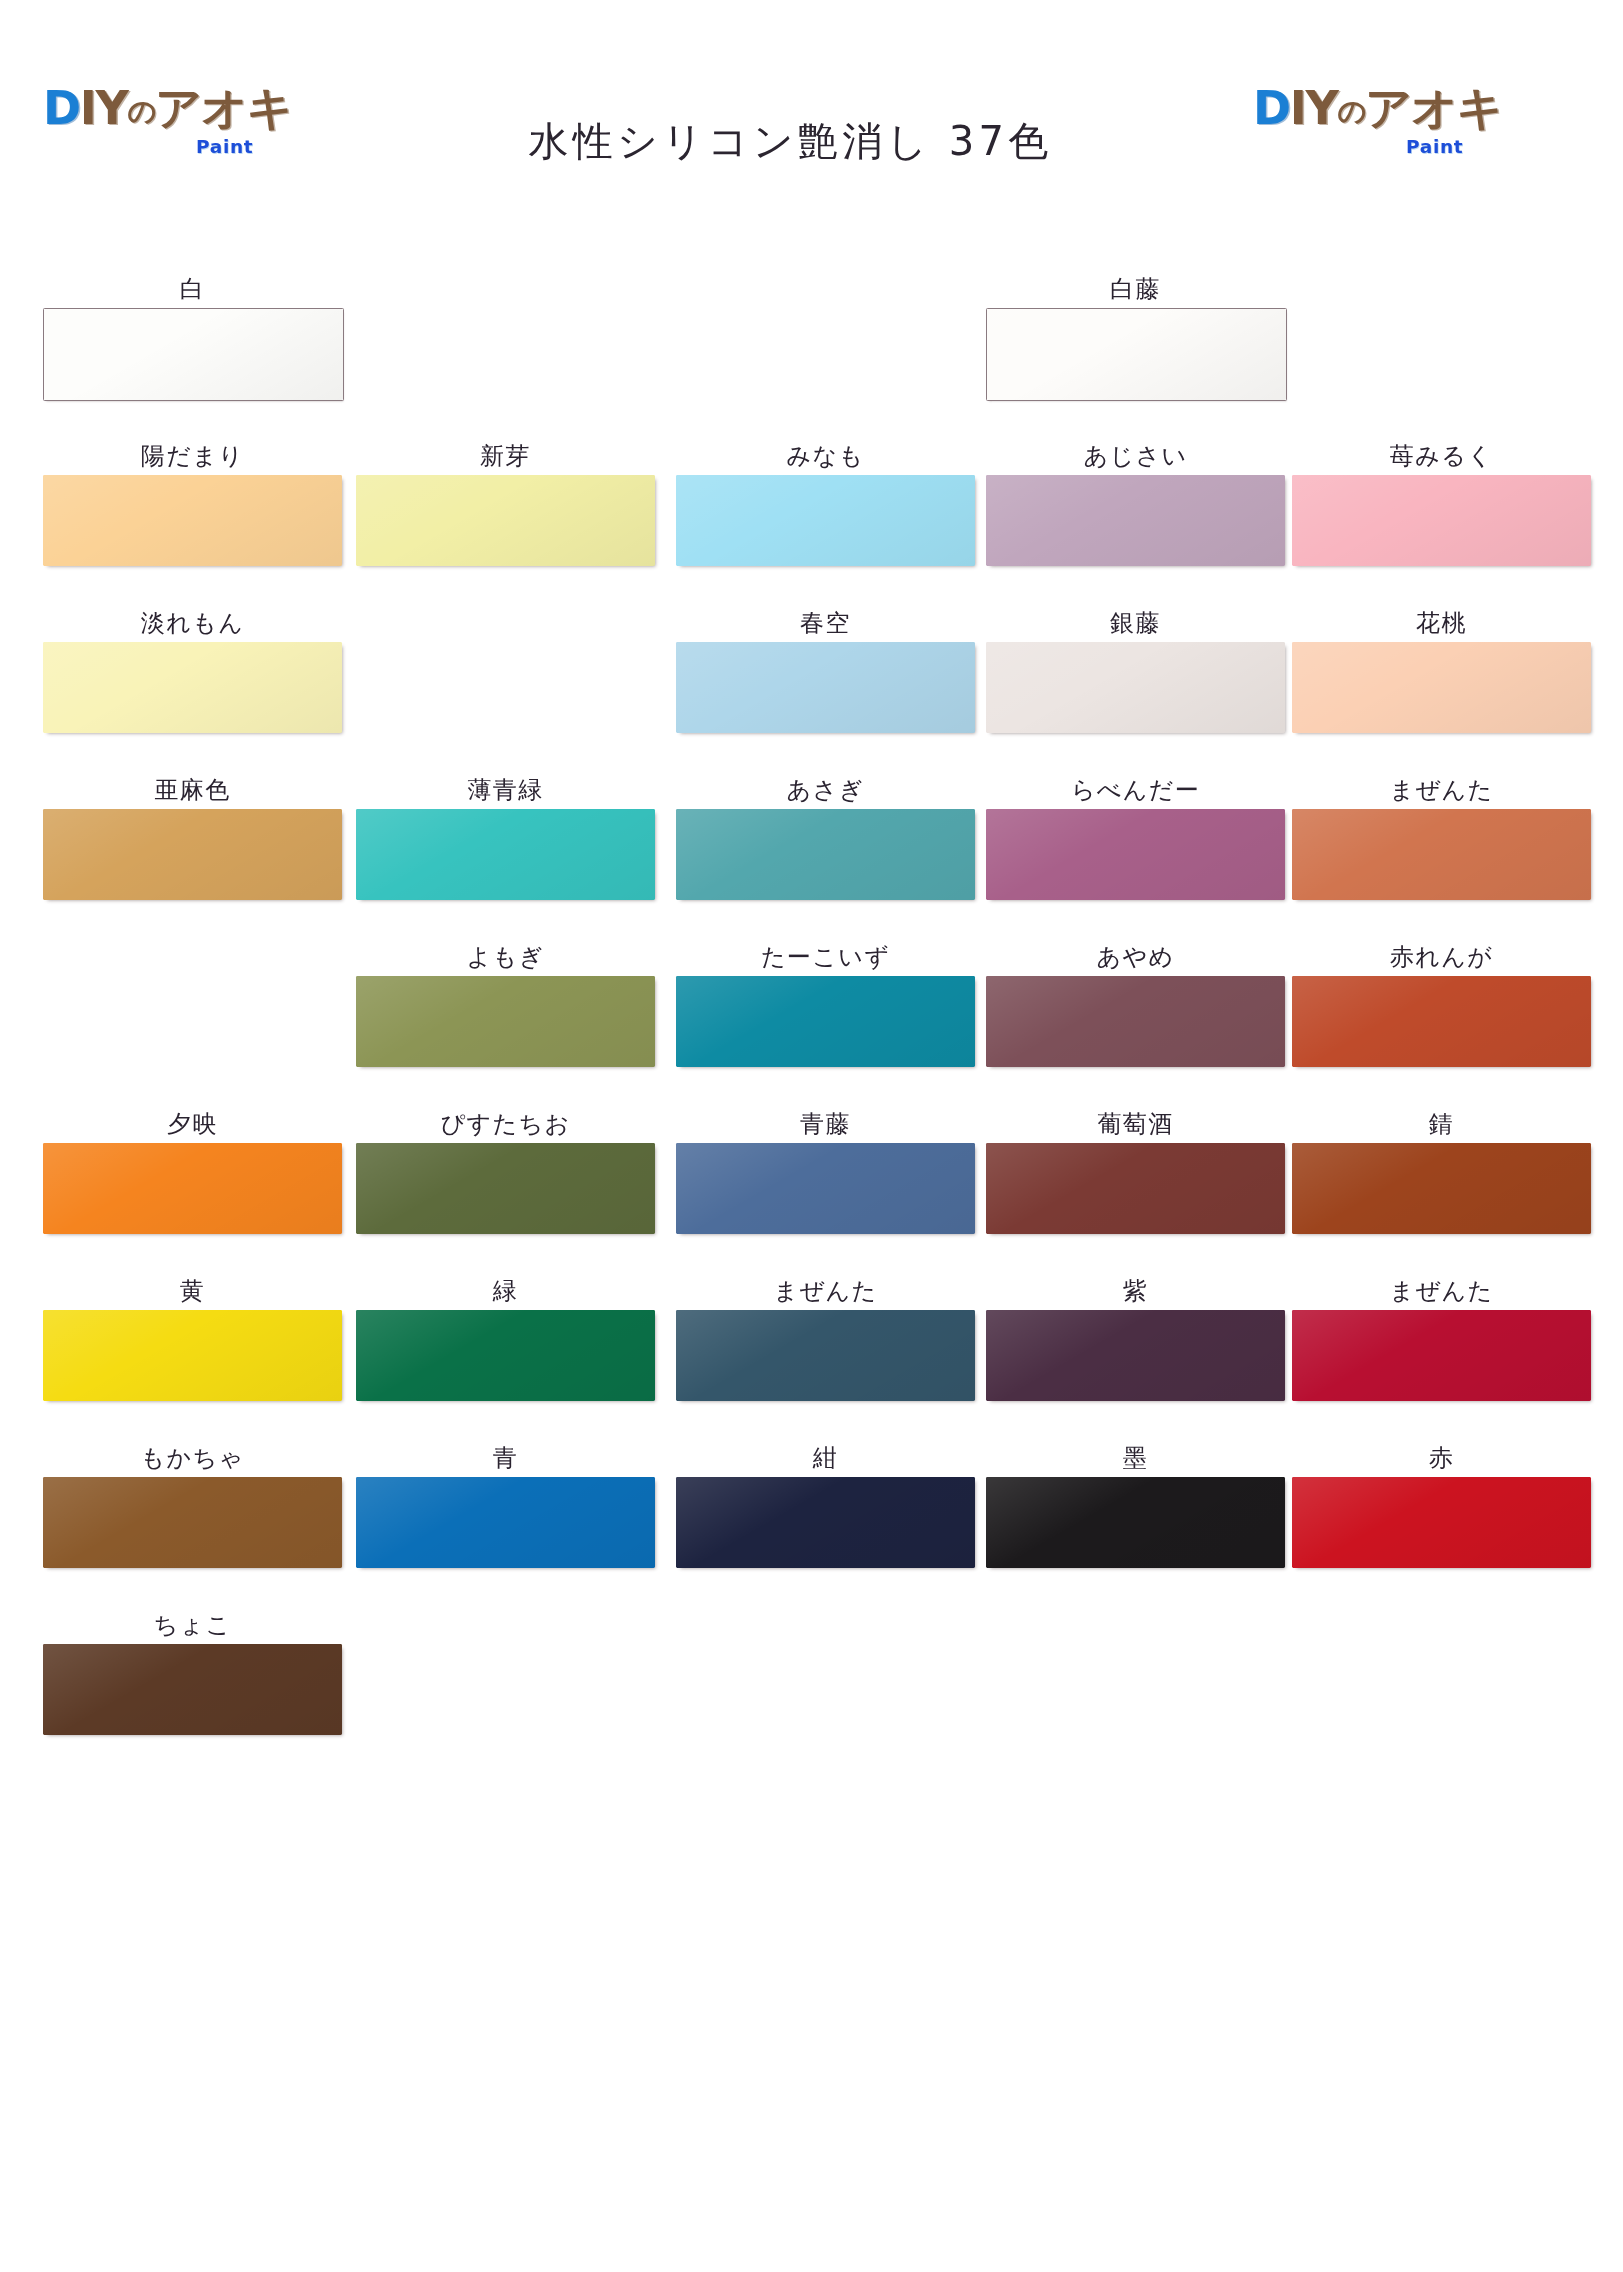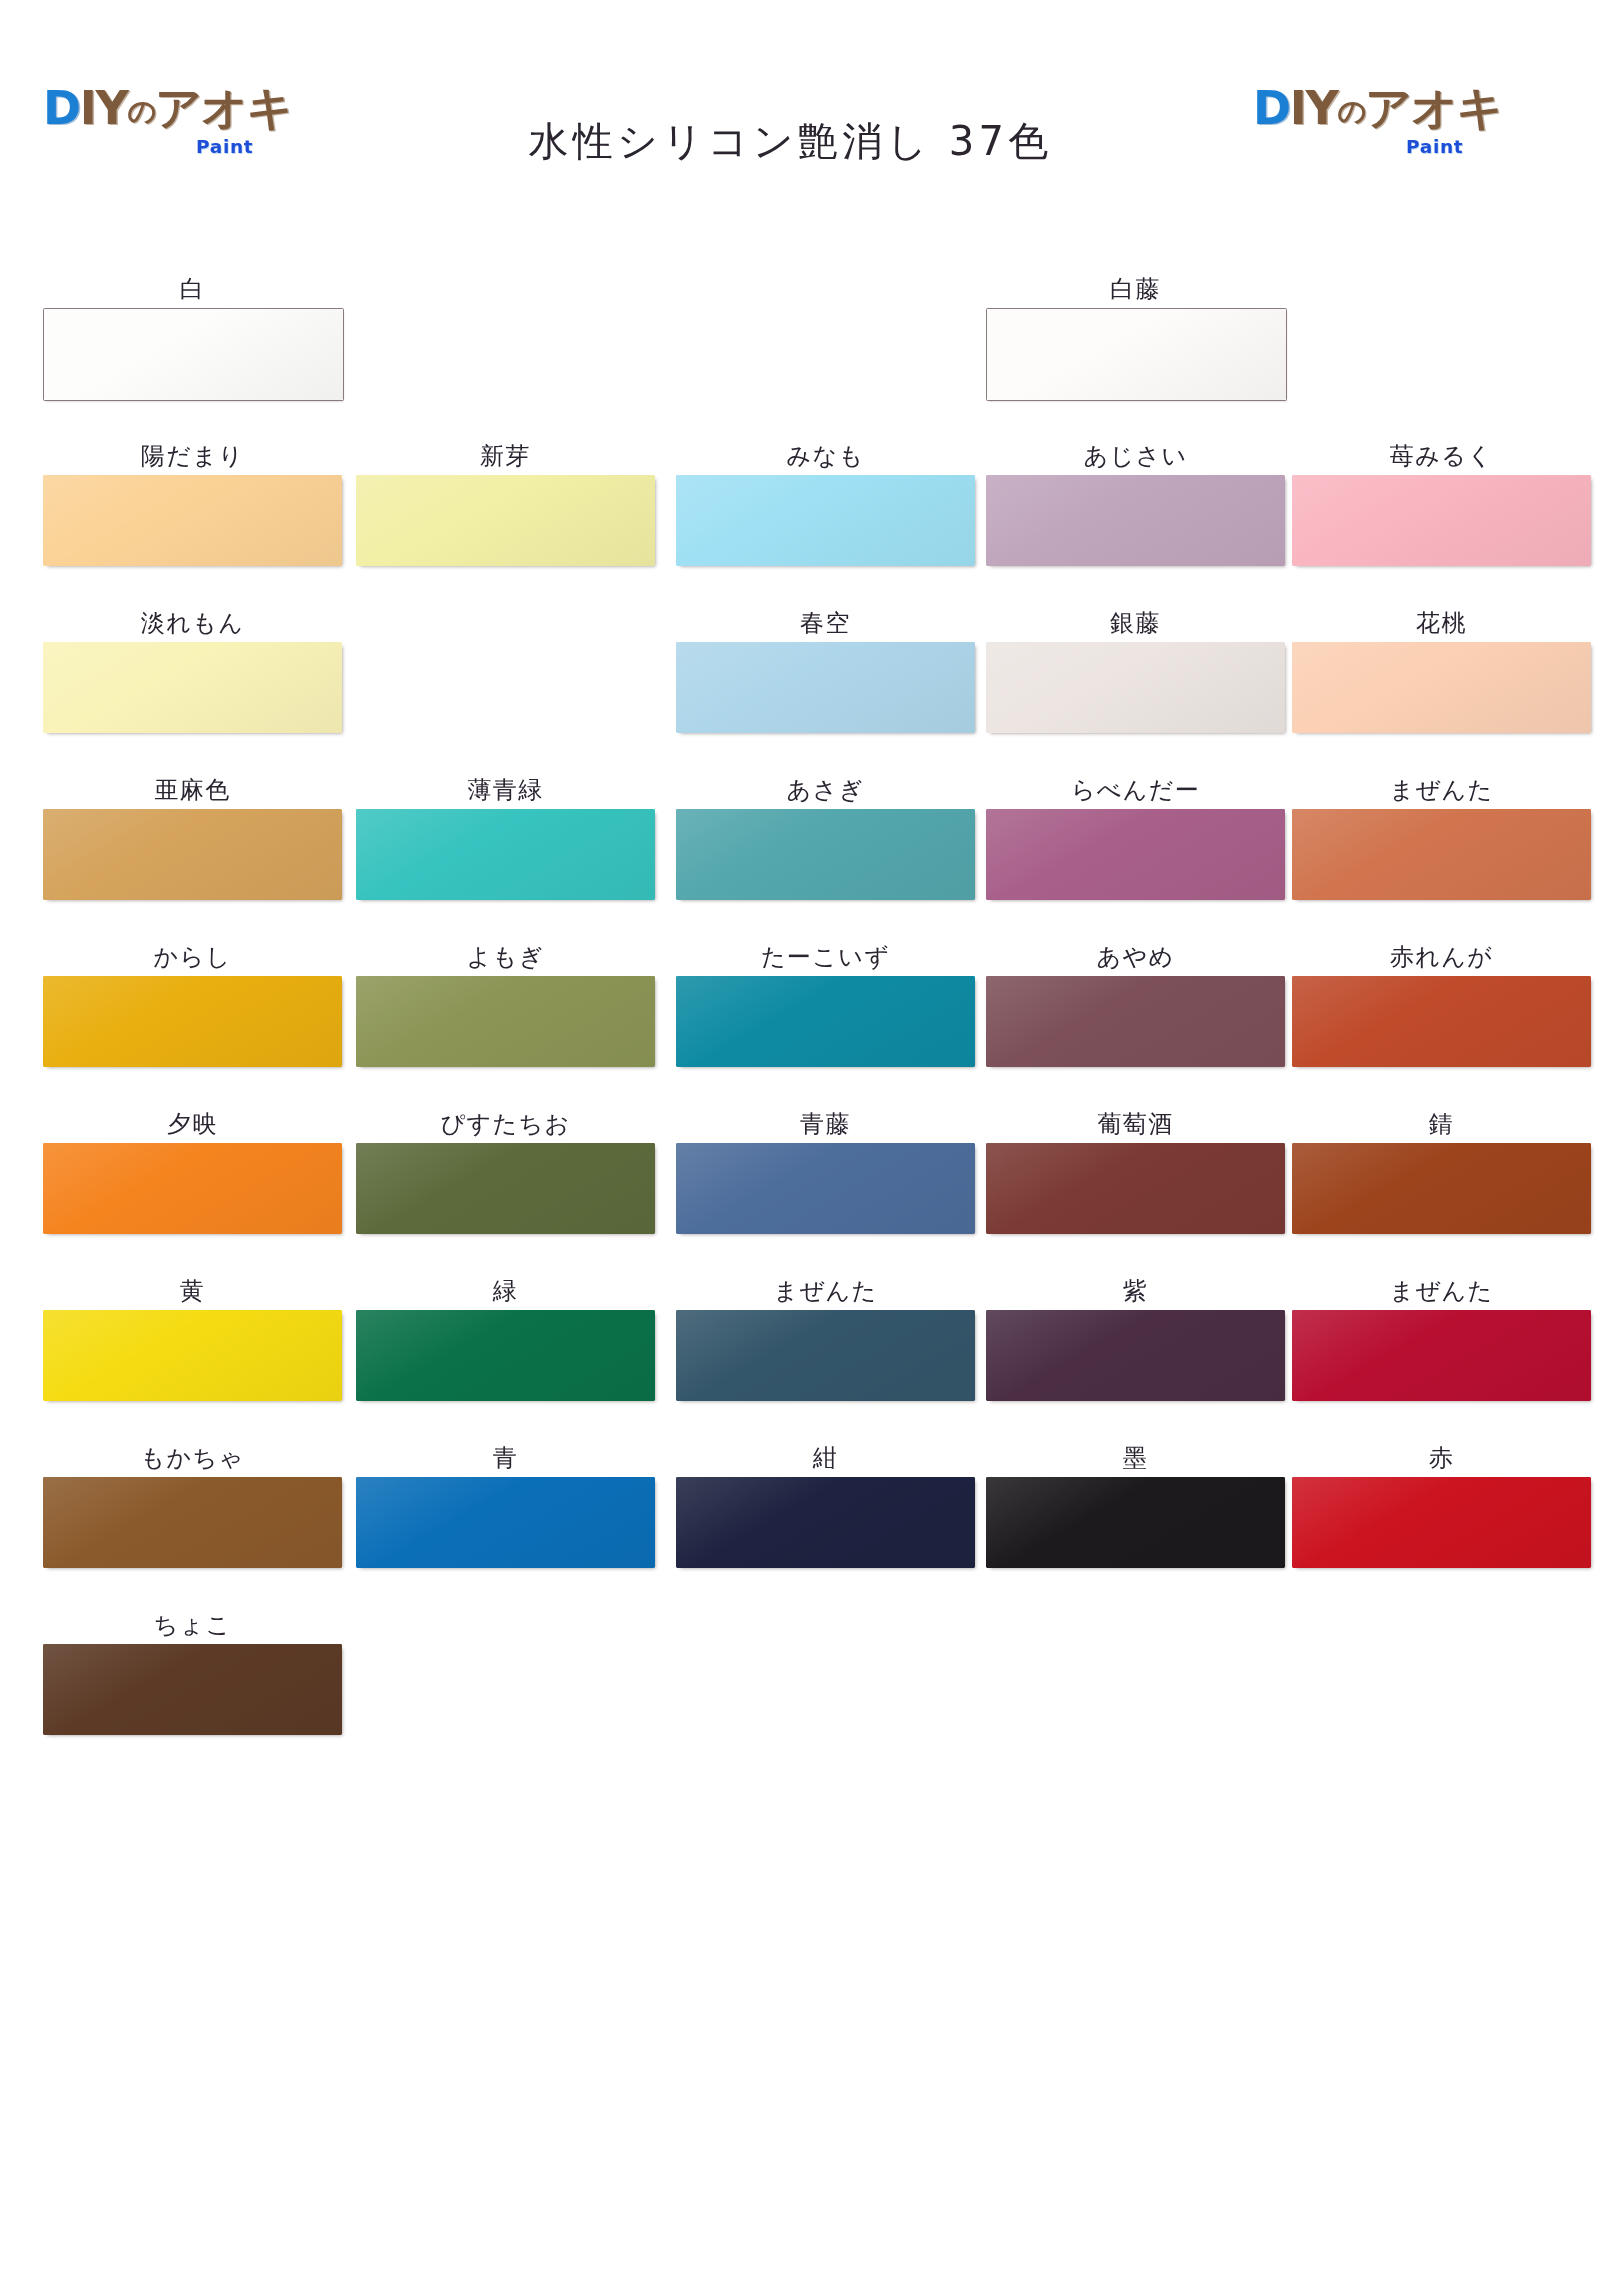--- a/index.html
+++ b/index.html
@@ -196,24 +196,20 @@
       <div class="cell c3">
         <div class="swatch-label">らべんだー</div>
         <div class="swatch" style="background: rgb(168, 96, 138);"></div>
       </div>
       <div class="cell c4">
         <div class="swatch-label">まぜんた</div>
         <div class="swatch" style="background: rgb(209, 117, 79);"></div>
       </div>
     </div>
     <div class="row">
-      <div class="cell c0">
-        <div class="swatch-label">からし</div>
-        <div class="swatch" style="background: rgb(233, 175, 16);"></div>
-      </div>
       <div class="cell c1">
         <div class="swatch-label">よもぎ</div>
         <div class="swatch" style="background: rgb(140, 149, 85);"></div>
       </div>
       <div class="cell c2">
         <div class="swatch-label">たーこいず</div>
         <div class="swatch" style="background: rgb(14, 139, 163);"></div>
       </div>
       <div class="cell c4">
         <div class="swatch-label">赤れんが</div>

